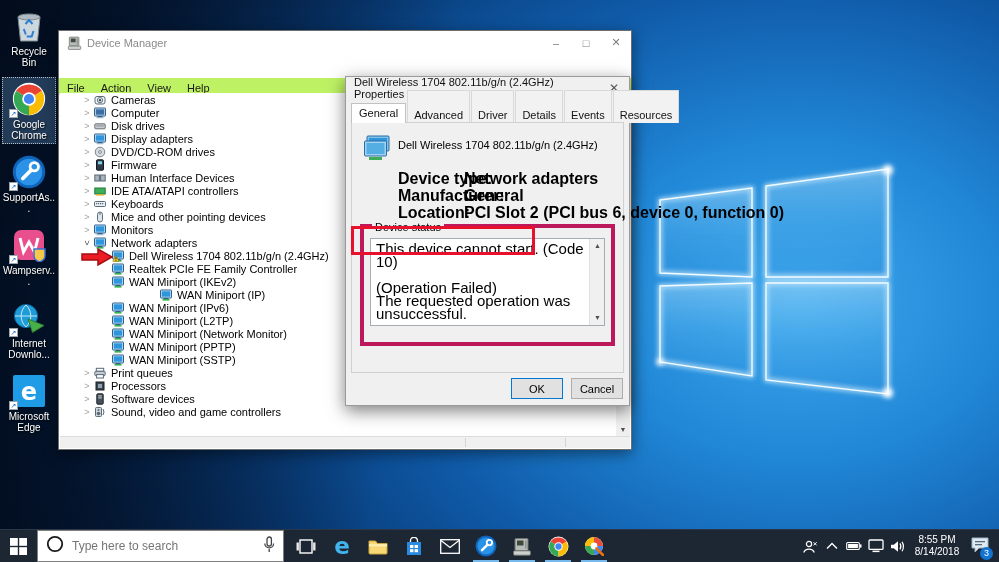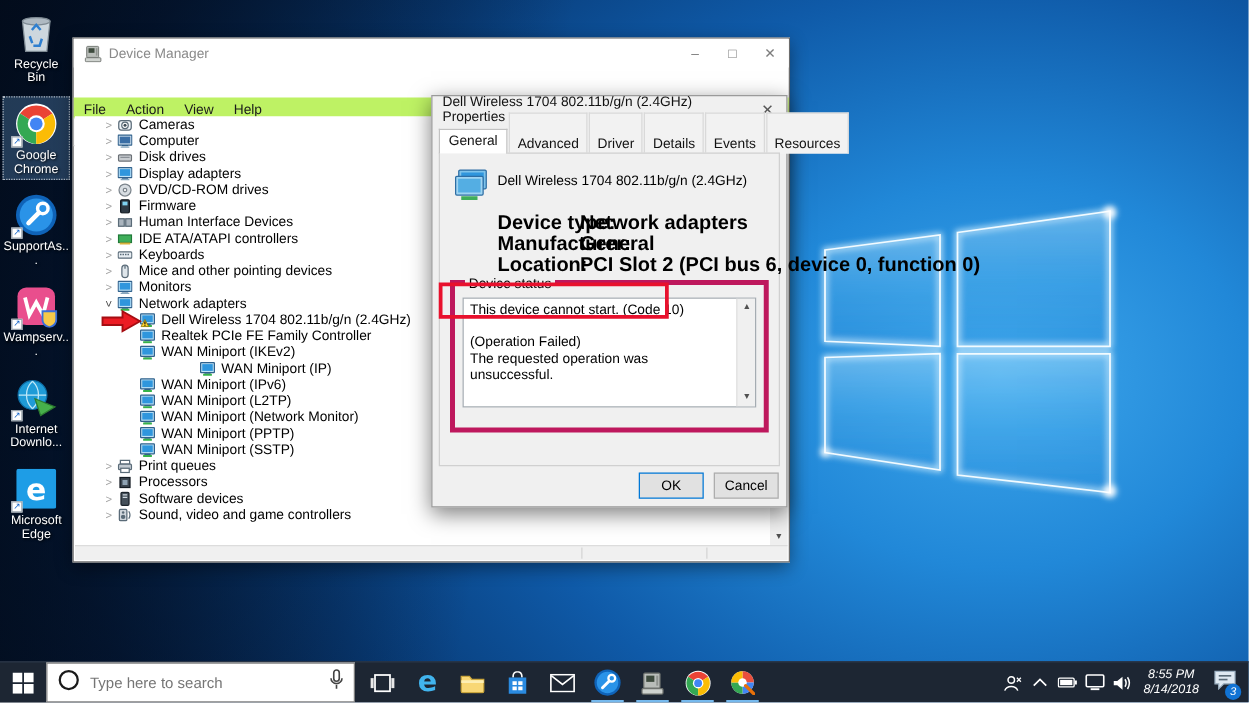--- a/index.html
+++ b/index.html
@@ -54,41 +54,41 @@
   .tab.active { background:#fff; padding:3px 7px 4px 7px; margin-top:-3px; position:relative; z-index:3; border-color:#c2c2c2; }
   .tabpage { position:absolute; left:5px; right:5px; top:45px; bottom:32px; background:#f0f0f0; border:1px solid #d0d0d0; }
   .dev-head { position:absolute; left:12px; top:12px; display:flex; }
   .dev-head-icon { width:28px; height:26px; }
   .dev-name { position:absolute; left:46px; top:16px; font-size:11px; color:#000; }
   .fieldrow { position:absolute; left:46px; font-size:16px; color:#000; white-space:nowrap;font-weight:bold; }
   .fieldrow .flabel { display:inline-block; width:66px; }
   .groupbox { position:absolute; left:8px; right:8px; top:101px; height:122px; border:4px solid #be185d; }
   .groupbox-label { position:absolute; left:8px; top:-7px; background:#f0f0f0; padding:0 3px; font-size:11px; color:#000; }
   .statusbox { position:absolute; left:6px; right:6px; top:10px; height:88px; background:#fff; border:1px solid #a5acb2; }
-  .statusbox-text { position:absolute; left:5px; top:3px; right:20px; font-size:11px; color:#000; line-height:13px; }
+  .statusbox-text { position:absolute; left:5px; top:3px; right:20px; font-size:15px; color:#000; line-height:13px; }
   .status-line2 { margin-top:13px; }
   .sbox-scroll { position:absolute; right:0; top:0; bottom:0; width:15px; background:#f0f0f0; border-left:1px solid #e0e0e0; }
   .sbox-scroll .sarrow { position:absolute; left:0; width:15px; height:14px; font-size:7px; color:#505050; text-align:center; line-height:14px; cursor:pointer; }
   .red-box { position:absolute; left:5px; top:149px; width:184px; height:29px; border:3px solid #e8112d; z-index:5; pointer-events:none; }
   .dlg-buttons { position:absolute; right:6px; bottom:6px; display:flex; gap:8px; }
   .btn { width:52px; height:21px; background:#e1e1e1; border:1px solid #adadad; font-size:11px; font-family:inherit; color:#000; cursor:pointer; }
   .btn.default { border-color:#0078d7; }
 
   
   .red-arrow { position:absolute; left:80px; top:246px; z-index:30; pointer-events:none; }
 
   
   .taskbar { position:absolute; left:0; bottom:0; width:999px; height:33px; background:#1d2633; border-top:1px solid #2b3749; display:flex; align-items:stretch; z-index:40; }
   .start-btn { width:37px; display:flex; align-items:center; justify-content:center; cursor:pointer; }
   .search-box { width:247px; background:#fff; border:1px solid #808080; display:flex; align-items:center; padding:0 8px; cursor:text; }
   .search-box .stext { flex:1; border:none; outline:none; font-size:12px; color:#5f5f5f; font-family:inherit; background:transparent; margin-left:8px; }
   .tb-apps { display:flex; align-items:stretch; margin-left:4px; }
   .tb-app { width:36px; display:flex; align-items:center; justify-content:center; position:relative; cursor:pointer; }
   .tb-app.running::after { content:""; position:absolute; left:5px; right:5px; bottom:0; height:2px; background:#76b9ed; }
-  .tray { margin-left:auto; display:flex; align-items:center; gap:2px; padding-right:4px;font-style:italic; }
+  .tray { margin-left:auto; display:flex; align-items:center; gap:2px; padding-right:4px; }
   .tray-icon { width:22px; height:33px; display:flex; align-items:center; justify-content:center; cursor:pointer; }
   .clock { width:52px; text-align:center; color:#fff; font-size:10px; line-height:12px; cursor:default; padding:0 2px; }
   .notif { position:relative; width:30px; height:33px; display:flex; align-items:center; justify-content:center; cursor:pointer; }
   .notif-badge { position:absolute; right:2px; bottom:3px; min-width:13px; height:13px; border-radius:7px; background:#1173d4; color:#fff; font-size:9px; line-height:13px; text-align:center; }
 </style>
 </head>
 <body>
 
 <div class="desktop">
   <svg class="wallpaper-logo" width="999" height="562" viewBox="0 0 999 562">

